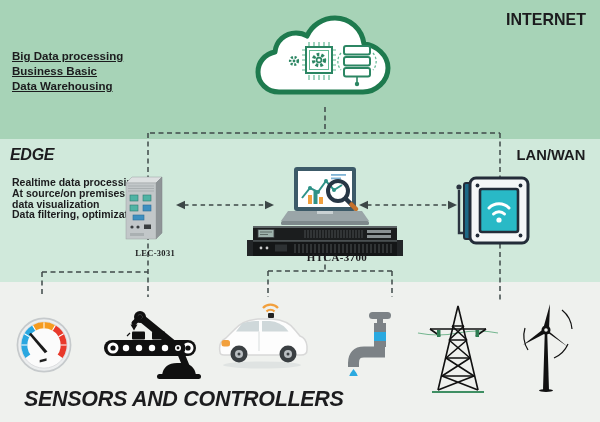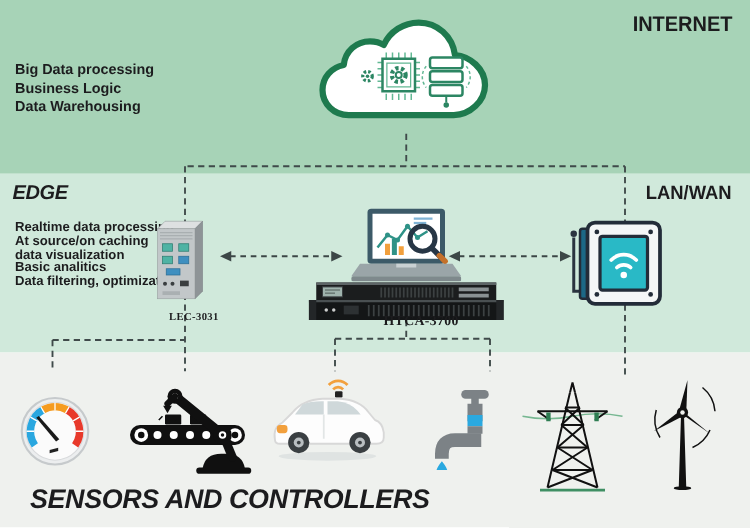--- a/index.html
+++ b/index.html
@@ -8,21 +8,21 @@
     font-family:"Liberation Sans",sans-serif;color:var(--text,#1c1c1e);
   }
   .band{position:absolute;left:0;width:600px;z-index:0;}
   .band-cloud{top:0;height:139px;background:var(--band-cloud,#a7d3b7);}
   .band-edge{top:139px;height:143px;background:var(--band-edge,#d0e9db);}
   .band-sensors{top:282px;height:140px;background:var(--band-sensors,#eff1ee);}
   #lines{position:absolute;left:0;top:0;z-index:1;}
   .abs{position:absolute;z-index:2;}
   .ttl{font-style:italic;font-weight:800;letter-spacing:-0.3px;}
   .cloud-title{left:11px;top:20px;font-size:21px;}
-  .cloud-items{left:12px;top:49px;font-size:11.5px;font-weight:700;line-height:15px;}
+  .cloud-items{left:12px;top:49px;font-size:11.5px;font-weight:700;line-height:15px;text-decoration:underline;}
   .internet-label{right:14px;top:10px;font-size:17px;font-weight:800;transform:scaleX(.94);transform-origin:right;}
   .edge-title{left:10px;top:146px;font-size:16px;}
   .edge-items{left:12px;top:177px;font-size:10.5px;font-weight:700;line-height:10.8px;}
   .lanwan-label{right:15px;top:146px;font-size:15.5px;font-weight:800;transform:scaleX(.95);transform-origin:right;}
   .dev-label{font-family:"Liberation Serif",serif;font-weight:700;text-align:right;letter-spacing:.3px;}
   .lec-label{left:117px;width:58px;top:248px;font-size:8.5px;}
   .htca-label{left:283px;width:84px;top:251px;font-size:11px;}
   .sensors-title{left:24px;top:387px;font-size:21.5px;}
   .icon{display:block;}
 </style>
@@ -55,21 +55,21 @@
     </g>
     <g>
       <path d="M367,205 H449" stroke="#3c4747" stroke-width="1.7" stroke-dasharray="4.5,3.8" fill="none"></path>
       <polygon points="359,205 368,200.8 368,209.2" fill="#3c4747"></polygon>
       <polygon points="457,205 448,200.8 448,209.2" fill="#3c4747"></polygon>
     </g>
   </svg>
 
   <div class="abs cloud-items">
     <div>Big Data processing</div>
-    <div>Business Logic</div>
+    <div>Business Basic</div>
     <div>Data Warehousing</div>
   </div>
   <div class="abs internet-label">INTERNET</div>
 
   <div class="abs" style="left:248px;top:6px;">
     <svg class="icon" width="152" height="104" viewBox="0 0 152 104">
       <path d="M31,86 C19,86 10,77 10,66 C10,56 17,48 27,46 C28,35 37,27 48,27 C52,27 56,28 59,30 C64,19 75,12 87,12 C102,12 114,23 116,38 C128,39 140,49 140,62 C140,75 128,86 115,86 Z" fill="#ffffff" stroke="#1e7a4e" stroke-width="5" stroke-linejoin="round"></path>
       <g>
         <g stroke="#62b894" stroke-width="1.2">
           <path d="M61,36 v5 M66,36 v5 M71,36 v5 M76,36 v5 M81,36 v5"></path>
@@ -94,23 +94,22 @@
         <circle cx="109" cy="78" r="2.2" fill="#2c8663"></circle>
         <path d="M93,47 a13,13 0 0 0 0,17" fill="none" stroke="#62b894" stroke-width="1.2" stroke-dasharray="2.4,2"></path>
         <path d="M125,47 a13,13 0 0 1 0,17" fill="none" stroke="#62b894" stroke-width="1.2" stroke-dasharray="2.4,2"></path>
       </g>
     </svg>
   </div>
 
   <div class="abs ttl edge-title">EDGE</div>
   <div class="abs edge-items">
     <div>Realtime data processing</div>
-    <div>At source/on caching</div>
+    <div>At source/on premises</div>
     <div>data visualization</div>
-    <div>Basic analitics</div>
     <div>Data filtering, optimization</div>
   </div>
   <div class="abs lanwan-label">LAN/WAN</div>
 
   <div class="abs" style="left:120px;top:175px;">
     <svg class="icon" width="50" height="71" viewBox="0 0 50 71">
       <polygon points="6,8 12,2 42,2 36,8" fill="#dde0e1" stroke="#9aa0a2" stroke-width="0.5"></polygon>
       <polygon points="36,8 42,2 42,58 36,64" fill="#8e9497" stroke="#7d8386" stroke-width="0.5"></polygon>
       <rect x="6" y="8" width="30" height="56" fill="#c2c7c9" stroke="#9aa0a2" stroke-width="0.5"></rect>
       <path d="M8,11 h26 M8,13.5 h26 M8,16 h26" stroke="#a9afb1" stroke-width="1"></path>

